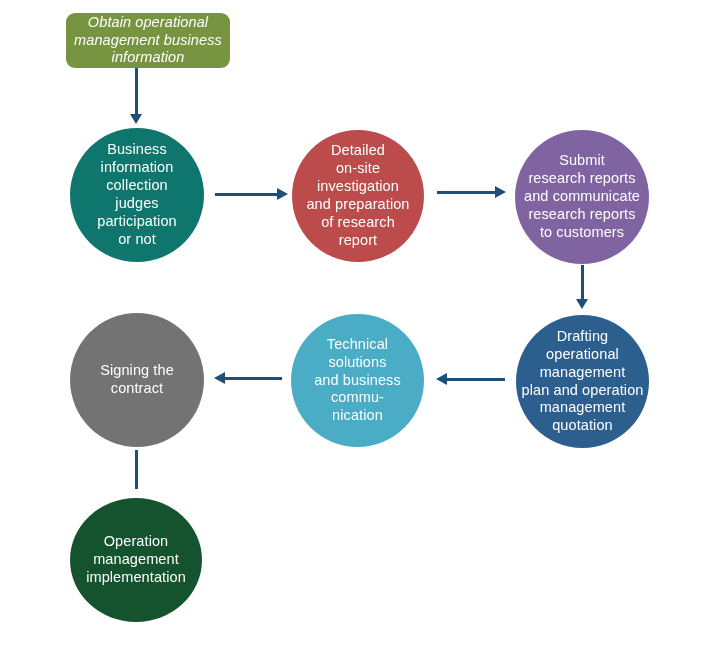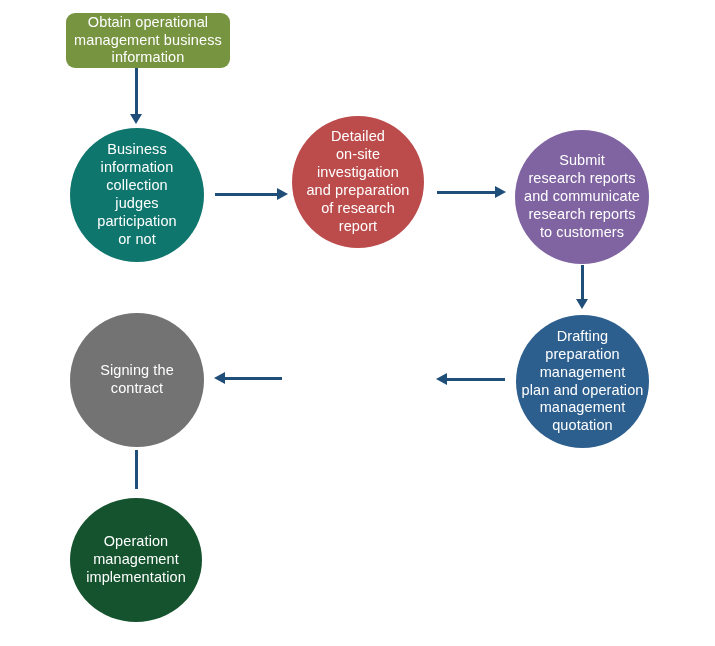--- a/index.html
+++ b/index.html
@@ -33,32 +33,33 @@
     width: 100%;
     white-space: pre-line;
     line-height: 1.24;
     letter-spacing: 0.1px;
   }
 
   .rect-node {
     border-radius: 9px;
     padding: 4px 1px;
     font-size: 14.5px;
+    font-style: italic;
   }
 
   .circle-node {
     border-radius: 50%;
     font-size: 14.5px;
   }
   .circle-node .label { padding: 0 4px; }
 
   
   #node-obtain      { left: 66px;  top: 13px;  width: 164px; height: 55px;  background: #779440; }
   #node-collection  { left: 70px;  top: 128px; width: 134px; height: 134px; background: #4a7ebb; }
-  #node-survey      { left: 292px; top: 116px; width: 132px; height: 132px; background: #bc4b4b; }
+  #node-survey      { left: 292px; top: 130px; width: 132px; height: 132px; background: #bc4b4b; }
   #node-submit      { left: 515px; top: 130px; width: 134px; height: 134px; background: #8064a2; text-align: center; }
   #node-drafting    { left: 516px; top: 315px; width: 133px; height: 133px; background: #2d5f8e; }
   #node-technical   { left: 291px; top: 314px; width: 133px; height: 133px; background: #4bacc6; }
   #node-signing     { left: 70px;  top: 313px; width: 134px; height: 134px; background: #9bbb59; }
   #node-operation   { left: 70px;  top: 498px; width: 132px; height: 124px; background: #9e3634; }
 
   
   .connector { position: absolute; }
   .conn-line-v {
     position: absolute;
@@ -179,27 +180,34 @@
   <div class="node circle-node" id="node-submit" style="background: rgb(128, 100, 162);">
     <span class="label">Submit
 research reports
 and communicate
 research reports
 to customers</span>
   </div>
 
   <div class="node circle-node" id="node-drafting" style="background: rgb(45, 95, 142);">
     <span class="label">Drafting
-preparation
+operational
 management
 plan and operation
 management
 quotation</span>
   </div>
 
+  <div class="node circle-node" id="node-technical" style="background: rgb(75, 172, 198);">
+    <span class="label">Technical
+solutions
+and business
+commu-
+nication</span>
+  </div>
 
   <div class="node circle-node" id="node-signing" style="background: #737373;">
     <span class="label">Signing the
 contract</span>
   </div>
 
   <div class="node circle-node" id="node-operation" style="background: #14532d;">
     <span class="label">Operation
 management
 implementation</span>

